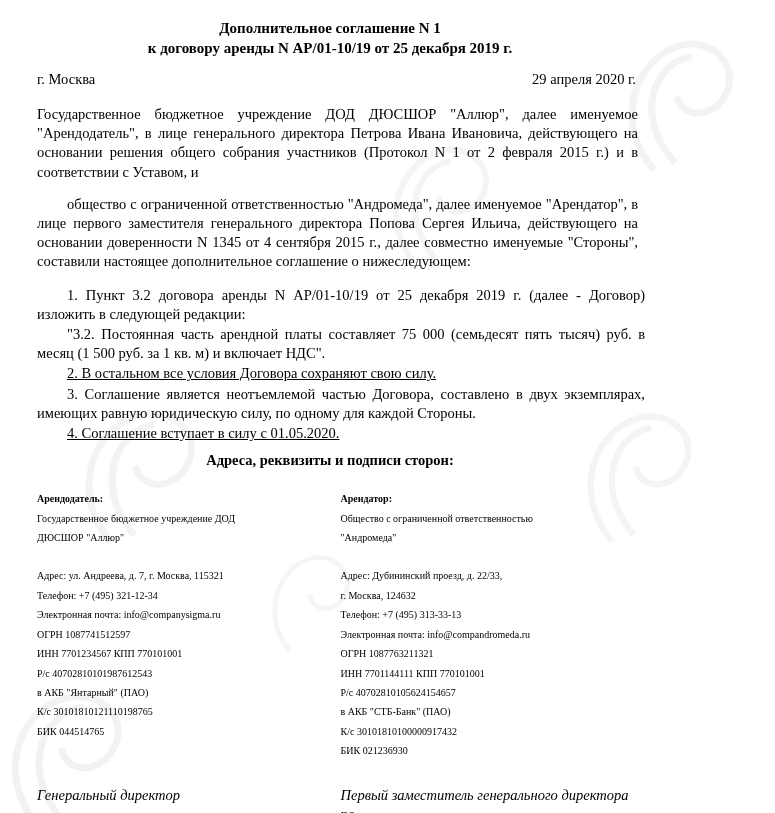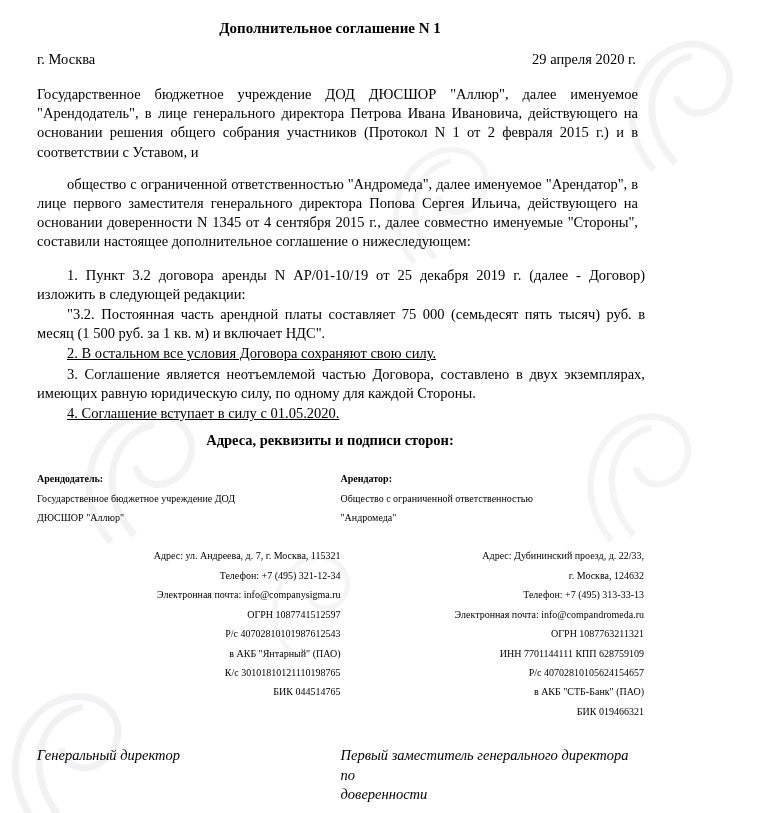--- a/index.html
+++ b/index.html
@@ -105,21 +105,21 @@
   .col {
     width: 361px;
     box-sizing: border-box;
   }
   .col.right { padding-left: 0; }
   .col-title {
     font-weight: bold;
     margin: 0 0 0 0;
   }
   .col-name { margin: 0; }
-  .req-block { margin-top: 19px; text-align: right; }
+  .req-block { margin-top: 19px; }
   .req-line { margin: 0; white-space: nowrap; }
 
   .signrow {
     display: flex;
     padding: 0 16px 0 37px;
     margin-top: 25px;
     font-size: 14.5px;
     line-height: 19.4px;
     font-style: italic;
   }
@@ -179,20 +179,21 @@
         <path d="M14 92 C 6 48, 46 14, 78 23 C 104 30, 110 62, 86 74 C 70 81, 54 70, 59 54"></path>
       </g>
     </svg>
   </div>
 </div>
 
 <div class="page">
 
   <div class="doc-title">
     <span class="t-line">Дополнительное соглашение N 1</span>
+    <span class="t-line">к договору аренды N АР/01-10/19 от 25 декабря 2019 г.</span>
   </div>
 
   <div class="cityline">
     <span>г. Москва</span>
     <span>29 апреля 2020 г.</span>
   </div>
 
   <p class="para p-first">Государственное бюджетное учреждение ДОД ДЮСШОР "Аллюр", далее именуемое "Арендодатель", в лице генерального директора Петрова Ивана Ивановича, действующего на основании решения общего собрания участников (Протокол N 1 от 2 февраля 2015 г.) и в соответствии с Уставом, и</p>
 
   <p class="para p-second indent">общество с ограниченной ответственностью "Андромеда", далее именуемое "Арендатор", в лице первого заместителя генерального директора Попова Сергея Ильича, действующего на основании доверенности N 1345 от 4 сентября 2015 г., далее совместно именуемые "Стороны", составили настоящее дополнительное соглашение о нижеследующем:</p>
@@ -211,41 +212,43 @@
 
     <div class="col left">
       <p class="col-title">Арендодатель:</p>
       <p class="col-name">Государственное бюджетное учреждение ДОД</p>
       <p class="col-name">ДЮСШОР "Аллюр"</p>
       <div class="req-block">
         <p class="req-line">Адрес: ул. Андреева, д. 7, г. Москва, 115321</p>
         <p class="req-line">Телефон: +7 (495) 321-12-34</p>
         <p class="req-line">Электронная почта: info@companysigma.ru</p>
         <p class="req-line">ОГРН 1087741512597</p>
+        <p class="req-line">ИНН 7701234567 КПП 770101001</p>
         <p class="req-line">Р/с 40702810101987612543</p>
         <p class="req-line">в АКБ "Янтарный" (ПАО)</p>
         <p class="req-line">К/с 30101810121110198765</p>
         <p class="req-line">БИК 044514765</p>
       </div>
     </div>
 
     <div class="col right">
       <p class="col-title">Арендатор:</p>
       <p class="col-name">Общество с ограниченной ответственностью</p>
       <p class="col-name">"Андромеда"</p>
       <div class="req-block">
         <p class="req-line">Адрес: Дубининский проезд, д. 22/33,</p>
         <p class="req-line">г. Москва, 124632</p>
         <p class="req-line">Телефон: +7 (495) 313-33-13</p>
         <p class="req-line">Электронная почта: info@compandromeda.ru</p>
         <p class="req-line">ОГРН 1087763211321</p>
-        <p class="req-line">ИНН 7701144111 КПП 628759109</p>
+        <p class="req-line">ИНН 7701144111 КПП 770101001</p>
         <p class="req-line">Р/с 40702810105624154657</p>
         <p class="req-line">в АКБ "СТБ-Банк" (ПАО)</p>
-        <p class="req-line">БИК 019466321</p>
+        <p class="req-line">К/с 30101810100000917432</p>
+        <p class="req-line">БИК 021236930</p>
       </div>
     </div>
 
   </div>
 
   <div class="signrow">
     <div class="sign-role">
       <div>Генеральный директор</div>
     </div>
     <div class="sign-role">

